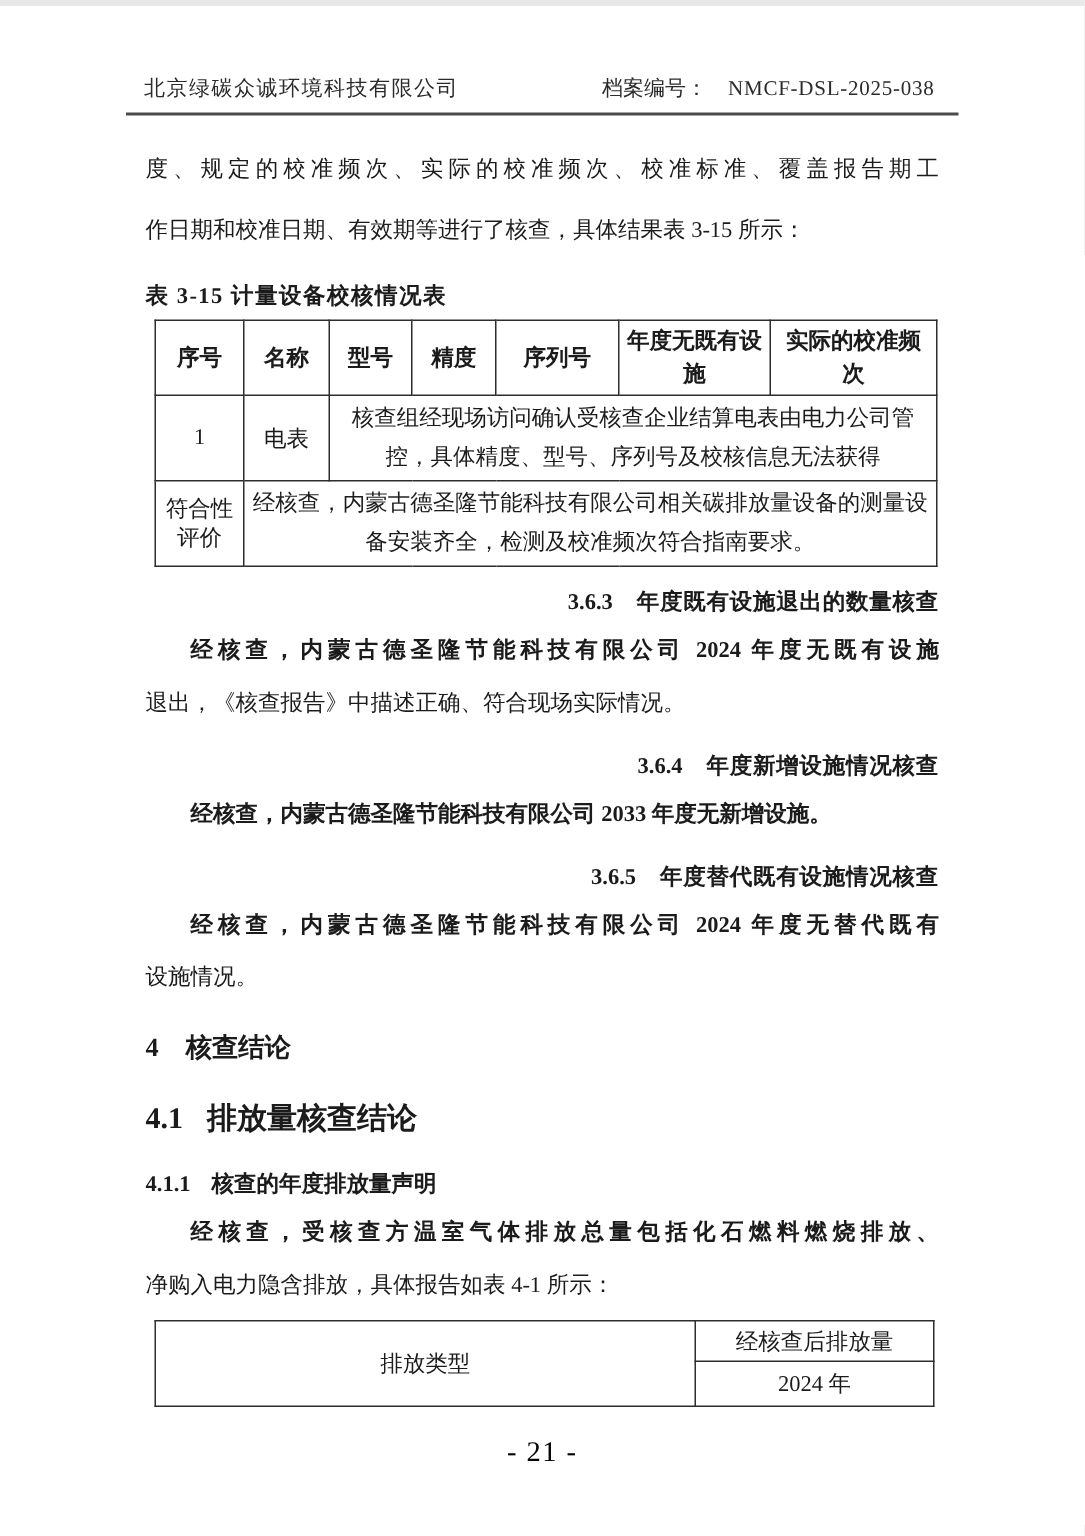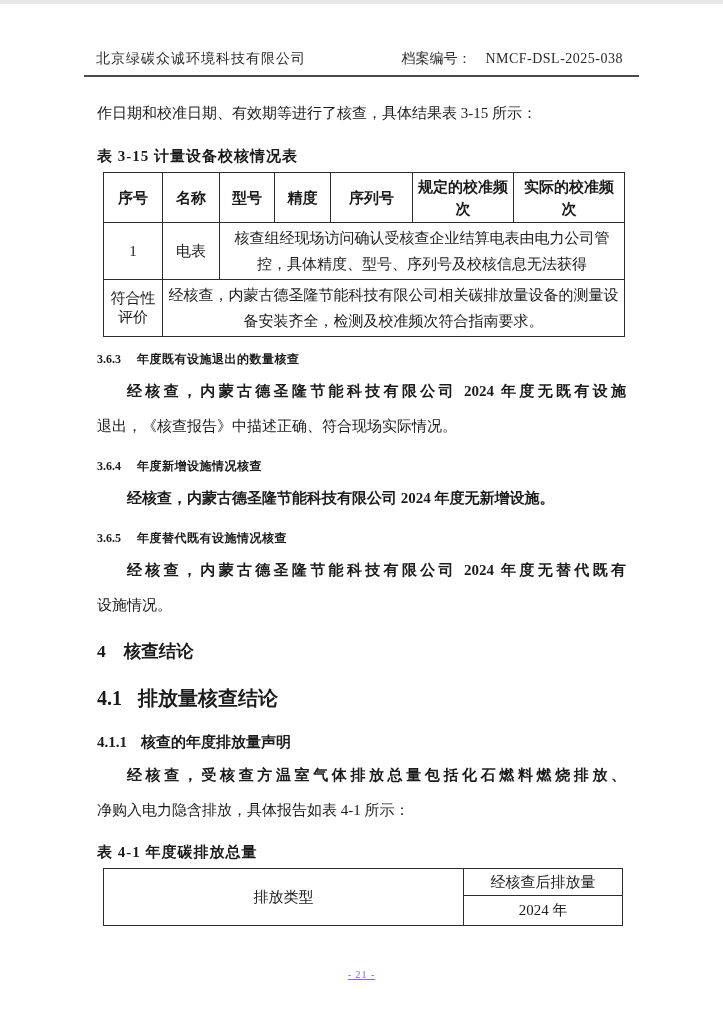--- a/index.html
+++ b/index.html
@@ -50,51 +50,52 @@
   .t315{width:521px;border-radius:26px;}
   .t315 .hrow{height:50px;}
   .t315 .r1{height:55px;}
   .t315 .r2{height:47px;}
   .t315 .note{line-height:26px;}
   .t41{width:519px;margin-top:5px;}
   .t41 td{font-weight:normal;}
   .t41 .r-top{height:27px;}
   .t41 .r-bot{height:30px;}
   
-  .h3{font-weight:bold;font-size:12px;margin-top:14px;letter-spacing:.5px;}
+  .h3{font-weight:bold;font-size:15px;margin-top:14px;letter-spacing:.5px;text-align:right;}
   .h3 .no{margin-right:16px;letter-spacing:0;}
   .h1x{font-weight:bold;font-size:17.5px;margin-top:16px;}
   .h1x .no{margin-right:18px;}
   .h2x{font-weight:bold;font-size:20px;margin-top:22px;}
   .h2x .no{margin-right:16px;}
   .h3x{font-weight:bold;font-size:15px;margin-top:21px;}
   .h3x .no{margin-right:14px;}
   .para{margin-top:6px;line-height:35px;}
   .mt-title{margin-top:13px;}
   
   .footer{
     position:absolute;left:0;bottom:48px;width:100%;
-    text-align:center;font-size:10px;color:#8b5cf6;letter-spacing:1px;text-decoration:underline;
+    text-align:center;font-size:19px;color:#000000;letter-spacing:1px;
   }
 </style>
 </head>
 <body>
 
 <div class="page">
 
   <div class="hdr">
     <span class="company">北京绿碳众诚环境科技有限公司</span>
     <span class="arch">
       <span>档案编号：</span><span class="num">NMCF-DSL-2025-038</span>
     </span>
   </div>
 
   <div class="content">
 
     <div class="p-intro">
+      <div class="jline">度、规定的校准频次、实际的校准频次、校准标准、覆盖报告期工</div>
       <div class="lline">作日期和校准日期、有效期等进行了核查，具体结果表 3-15 所示：</div>
     </div>
 
     <div class="tbl-title mt-title">表 3-15 计量设备校核情况表</div>
     <table class="t315">
       <colgroup>
         <col style="width:59px">
           <col style="width:57px">
           <col style="width:55px">
         <col style="width:56px">
@@ -102,21 +103,21 @@
           <col style="width:101px">
           <col style="width:111px">
       </colgroup>
       <tbody>
           <tr class="hrow">
         <th>序号</th>
         <th>名称</th>
         <th>型号</th>
         <th>精度</th>
         <th>序列号</th>
-        <th>规定的校准频次</th>
+        <th>年度无既有设施</th>
         <th>实际的校准频次</th>
       </tr>
       <tr class="r1">
         <td>1</td>
         <td>电表</td>
         <td class="note" colspan="5">核查组经现场访问确认受核查企业结算电表由电力公司管控，具体精度、型号、序列号及校核信息无法获得</td>
       </tr>
       <tr class="r2">
         <td>符合性评价</td>
         <td class="note" colspan="6">经核查，内蒙古德圣隆节能科技有限公司相关碳排放量设备的测量设备安装齐全，检测及校准频次符合指南要求。</td>
@@ -129,21 +130,21 @@
     </div>
     <div class="para">
       <div class="jline ind">经核查，内蒙古德圣隆节能科技有限公司 2024 年度无既有设施</div>
       <div class="lline">退出，《核查报告》中描述正确、符合现场实际情况。</div>
     </div>
 
     <div class="h3">
       <span class="no">3.6.4</span><span>年度新增设施情况核查</span>
     </div>
     <div class="para">
-      <div class="lline ind">经核查，内蒙古德圣隆节能科技有限公司 2024 年度无新增设施。</div>
+      <div class="lline ind">经核查，内蒙古德圣隆节能科技有限公司 2033 年度无新增设施。</div>
     </div>
 
     <div class="h3">
       <span class="no">3.6.5</span><span>年度替代既有设施情况核查</span>
     </div>
     <div class="para">
       <div class="jline ind">经核查，内蒙古德圣隆节能科技有限公司 2024 年度无替代既有</div>
       <div class="lline">设施情况。</div>
     </div>
 
@@ -156,21 +157,20 @@
     </div>
 
     <div class="h3x">
       <span class="no">4.1.1</span><span>核查的年度排放量声明</span>
     </div>
     <div class="para">
       <div class="jline ind">经核查，受核查方温室气体排放总量包括化石燃料燃烧排放、</div>
       <div class="lline">净购入电力隐含排放，具体报告如表 4-1 所示：</div>
     </div>
 
-    <div class="tbl-title" style="margin-top:15px;">表 4-1 年度碳排放总量</div>
     <table class="t41">
       <colgroup>
           <col style="width:360px">
           <col style="width:159px">
         </colgroup>
       <tbody>
           <tr class="r-top">
         <td rowspan="2">排放类型</td>
         <td>经核查后排放量</td>
       </tr>

